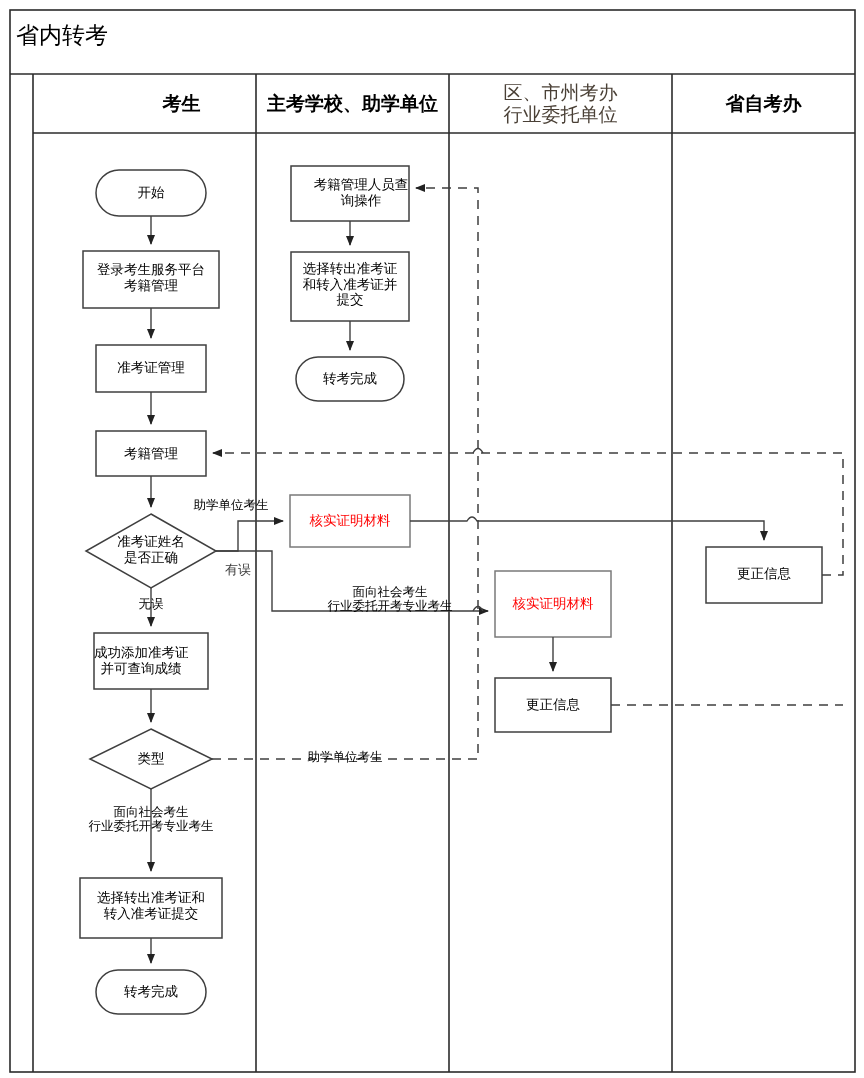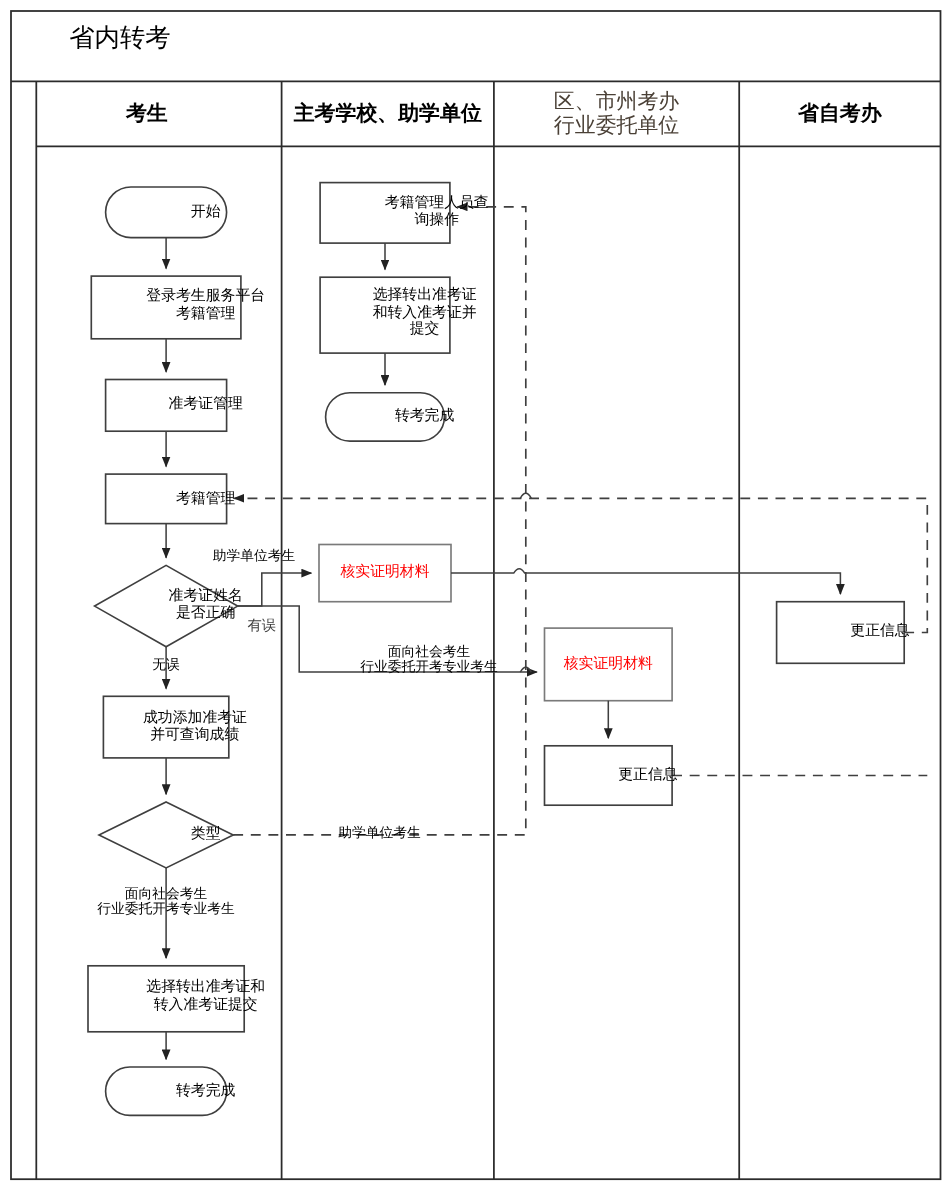--- a/index.html
+++ b/index.html
@@ -3,21 +3,21 @@
 <meta charset="utf-8">
 <style>
   html,body{margin:0;padding:0;background:#fff;}
   body{width:864px;height:1078px;font-family:"DejaVu Sans","Liberation Sans",sans-serif;}
   #root{position:relative;width:864px;height:1078px;overflow:hidden;background:#fff;}
   svg{position:absolute;left:0;top:0;}
   .lbl{position:absolute;color:#000;line-height:1.15;text-align:center;white-space:pre;pointer-events:none;}
   .title{font-size:23px;}
   .colhead{font-size:19px;font-weight:bold;}
   .colhead-serif{font-family:"DejaVu Serif","Liberation Serif",serif;font-size:19px;color:#4a4036;font-weight:normal;}
-  .nodetext{font-size:13.5px;margin-left:36px;}
+  .nodetext{font-size:13.5px;}
   .nodetext-red{font-size:13.5px;color:#ff0000;}
   .edgetext{font-size:12.5px;}
   .edgetext-serif{font-family:"DejaVu Serif","Liberation Serif",serif;font-size:13px;color:#404040;}
 </style>
 </head>
 <body>
 
 <div id="root">
 
   <svg width="864" height="1078">
@@ -103,23 +103,23 @@
 
       <path d="M212,759 L478,759 L478,188 L416,188" marker-end="url(#ahl)"></path>
     </g>
 
     <g fill="none" stroke="#3f3f3f" stroke-width="1.4">
       <path d="M473,453 q5,-9 10,0"></path>
       <path d="M473,611 q5,-9 10,0"></path>
     </g>
   </svg>
 
-  <div class="lbl title" style="left:16px;top:22px;margin-left:47px;">省内转考</div>
+  <div class="lbl title" style="left:16px;top:22px;">省内转考</div>
 
-  <div class="lbl colhead" style="left:33px;top:93px;width:201px;">考生</div>
+  <div class="lbl colhead" style="left:33px;top:93px;width:201px;padding-left:48px;">考生</div>
   <div class="lbl colhead" style="left:256px;top:93px;width:193px;">主考学校、助学单位</div>
   <div class="lbl colhead-serif" style="left:449px;top:82px;width:223px;">区、市州考办
 行业委托单位</div>
   <div class="lbl colhead" style="left:672px;top:93px;width:183px;">省自考办</div>
 
   <div class="lbl nodetext" style="left:96px;top:185px;width:110px;">开始</div>
   <div class="lbl nodetext" style="left:83px;top:262px;width:136px;">登录考生服务平台
 考籍管理</div>
   <div class="lbl nodetext" style="left:96px;top:360px;width:110px;">准考证管理</div>
   <div class="lbl nodetext" style="left:96px;top:446px;width:110px;">考籍管理</div>

